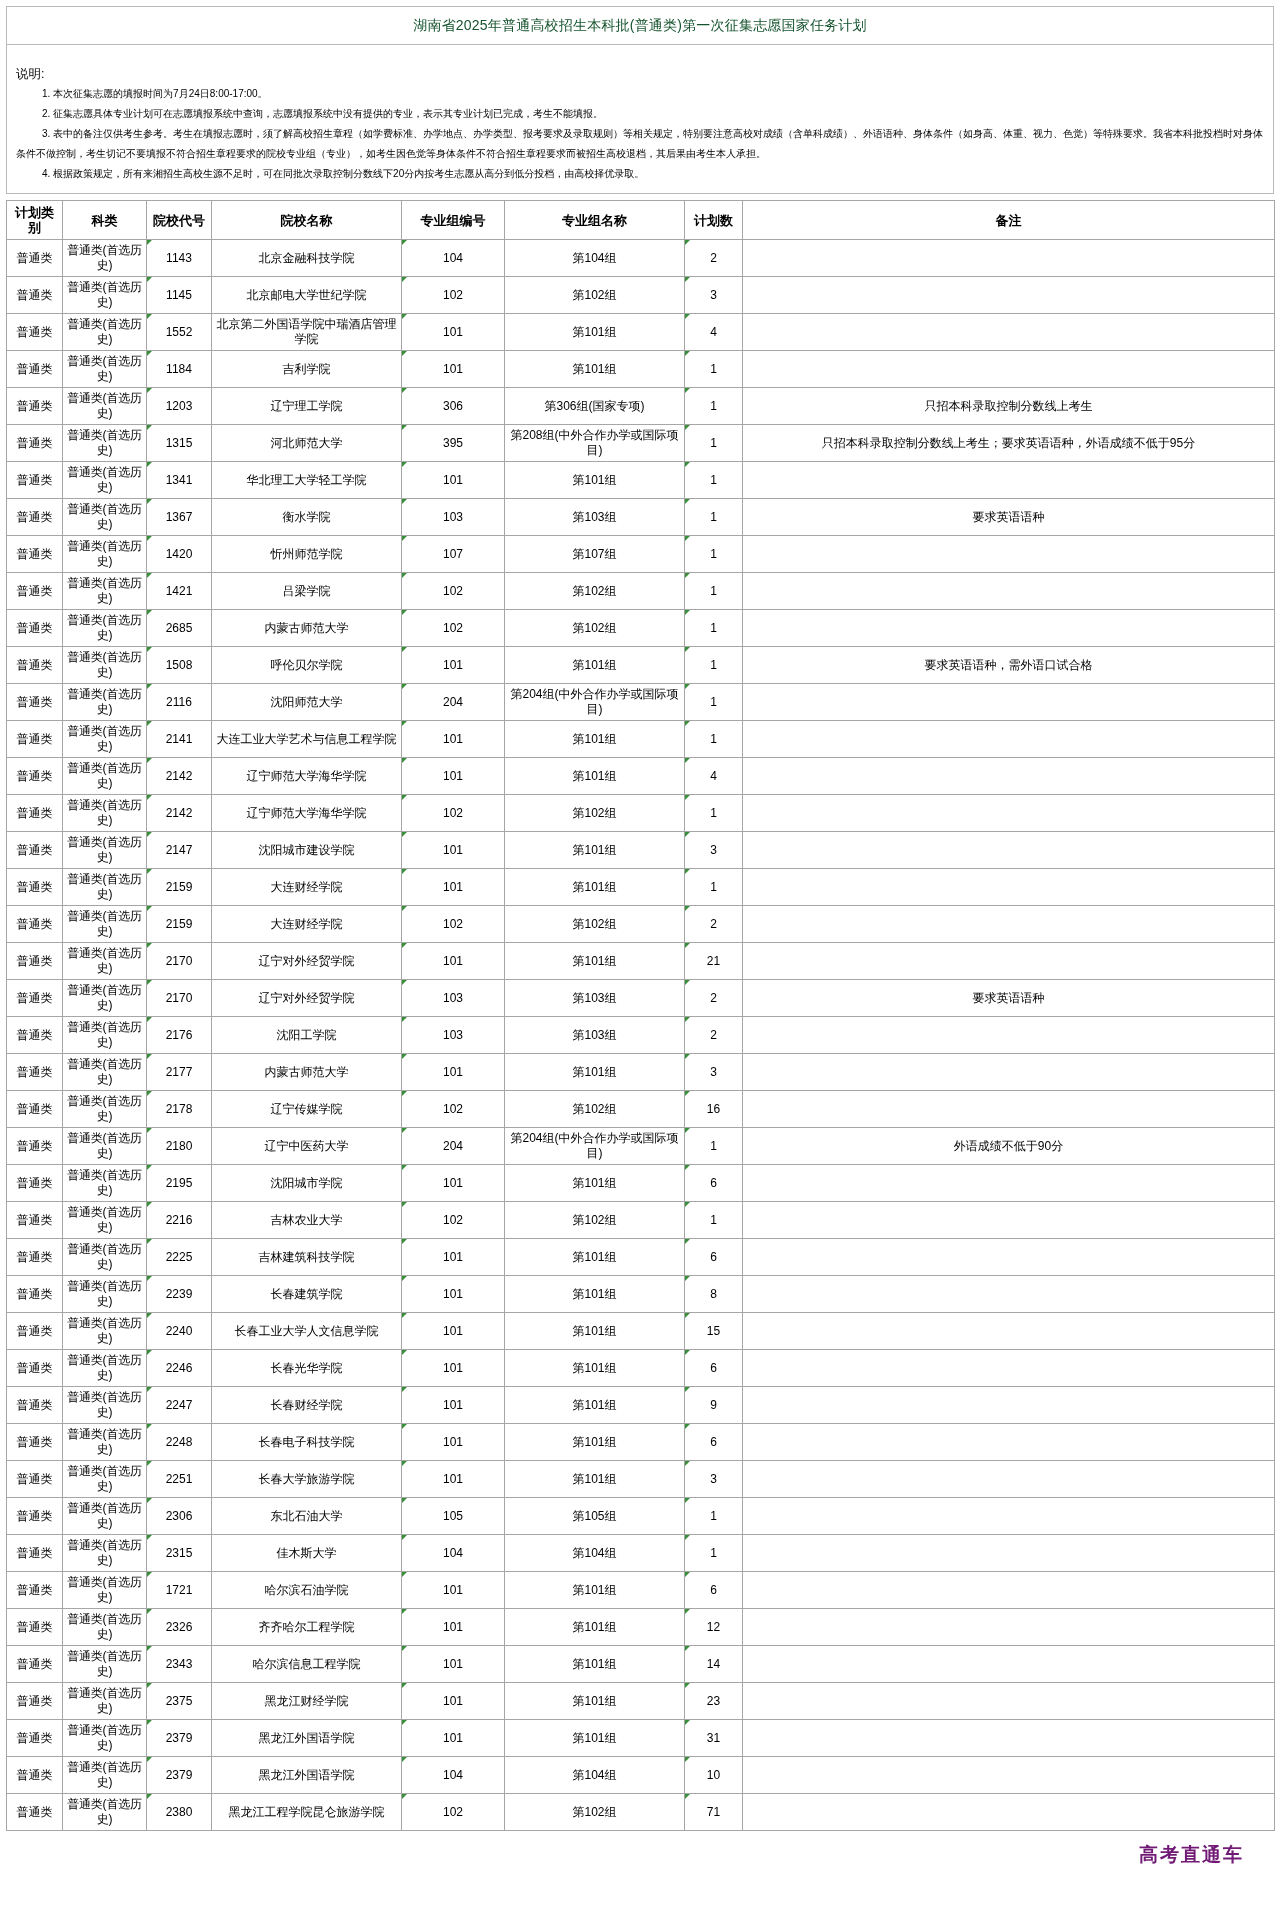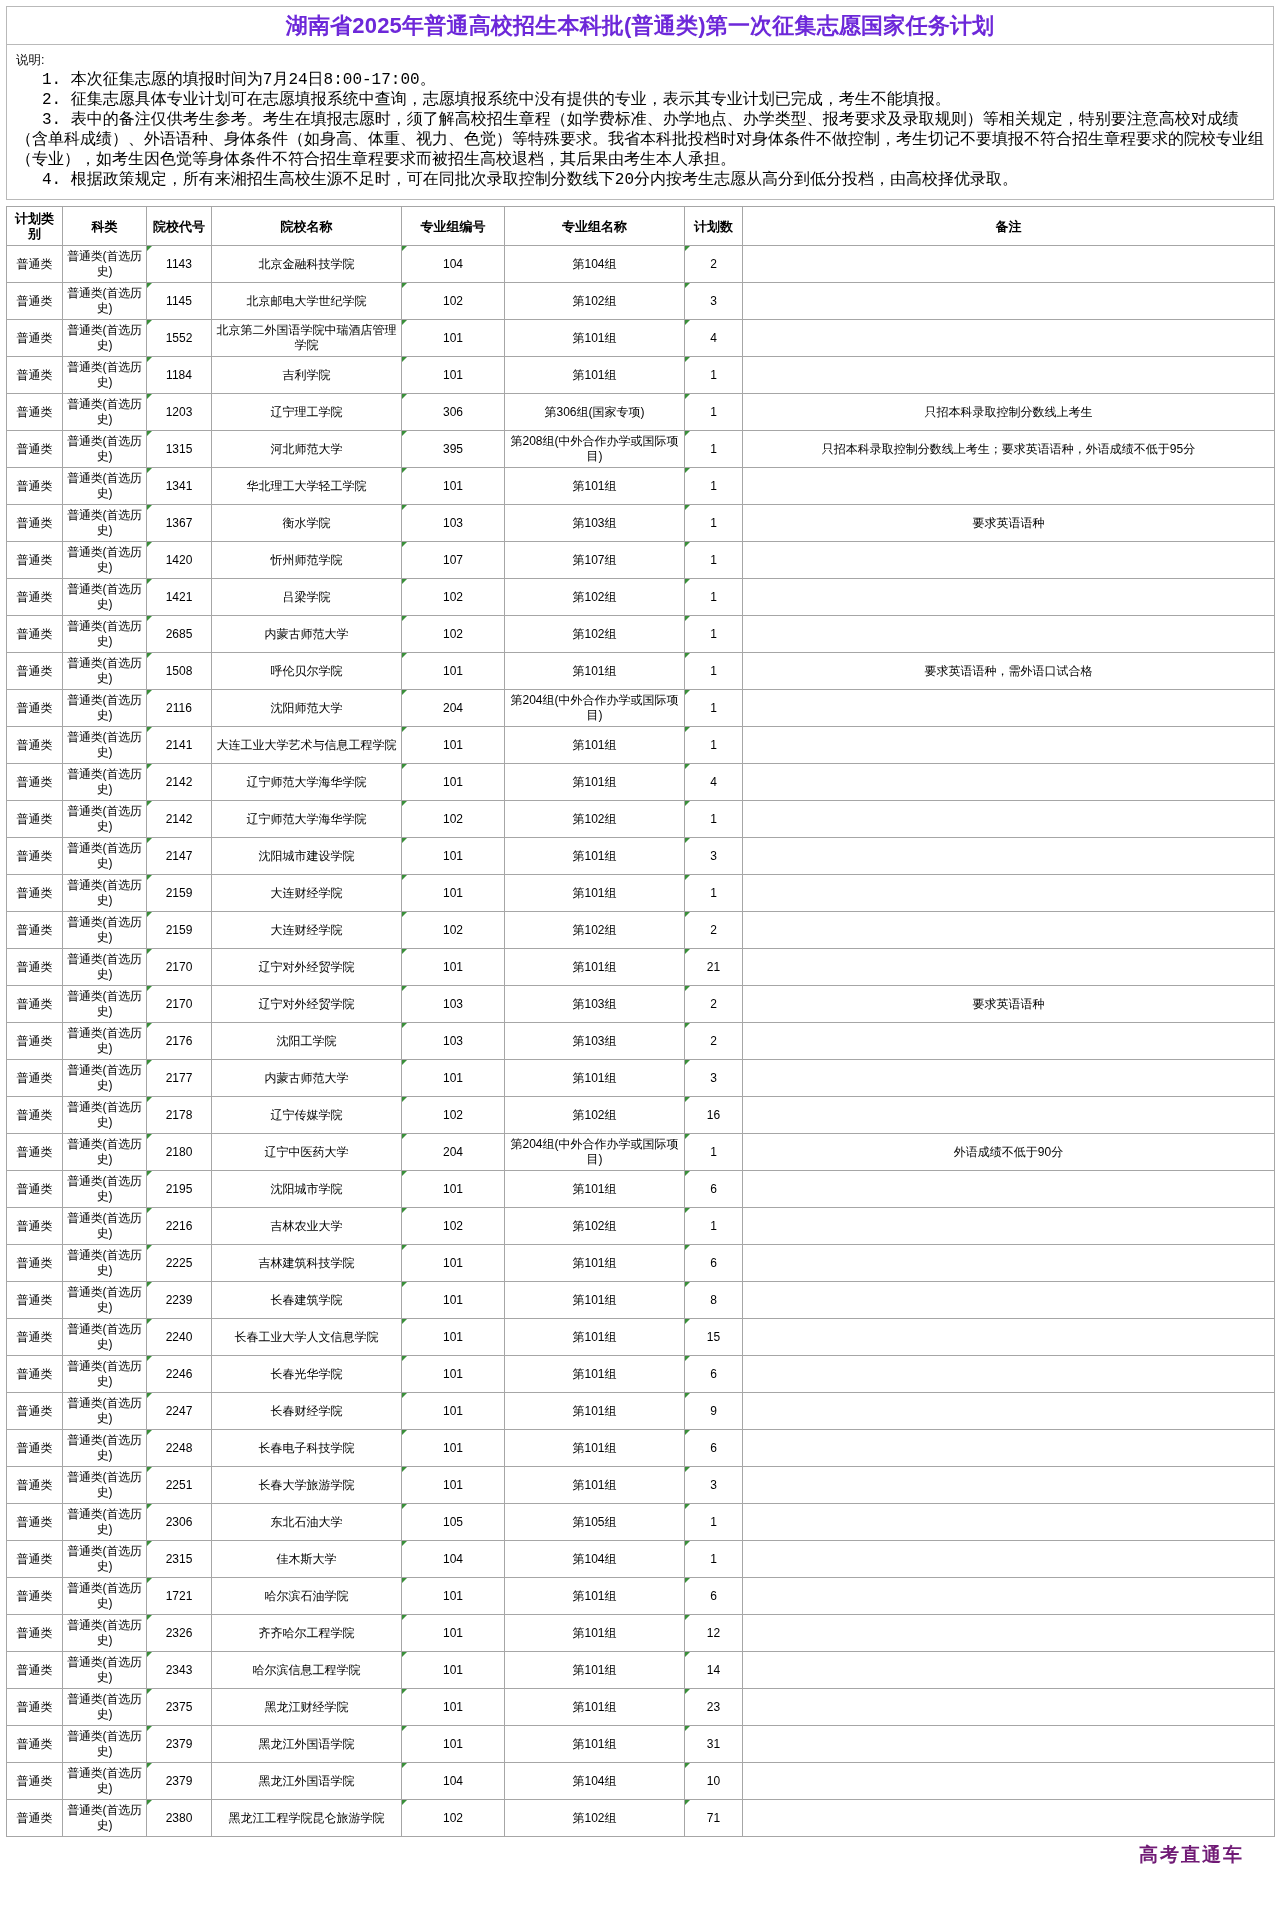--- a/index.html
+++ b/index.html
@@ -26,44 +26,43 @@
     border: 1px solid #b9b9b9;
     border-bottom: none;
     height: 38px;
     display: flex;
     align-items: center;
     justify-content: center;
     margin: 6px 6px 0 6px;
     background: #fff;
   }
   .doc-title {
-    font-size: 22px;
-    font-weight: bold;
+    font-size: 14px;
+    font-weight: normal;
     letter-spacing: .2px;
     white-space: nowrap;
-    color: #6d28d9;
+    color: #14532d;
   }
 
   
   .notes-band {
     border: 1px solid #b9b9b9;
     margin: 0 6px 0 6px;
-    padding: 6px 9px 9px 9px;
+    padding: 20px 9px 9px 9px;
     background: #fff;
   }
   .notes-heading {
     font-size: 12.5px;
     line-height: 19px;
     font-weight: normal;
   }
   .note-line {
-    font-size: 16px;
+    font-size: 10px;
     line-height: 20px;
     text-indent: 26px;
-    font-family: Liberation Mono, monospace;
   }
   .note-line.wrap { text-indent: 26px; }
 
   
   .tbl-wrap {
     margin: 6px 6px 0 6px;
   }
   table.plan {
     border-collapse: collapse;
     width: 1268px;

